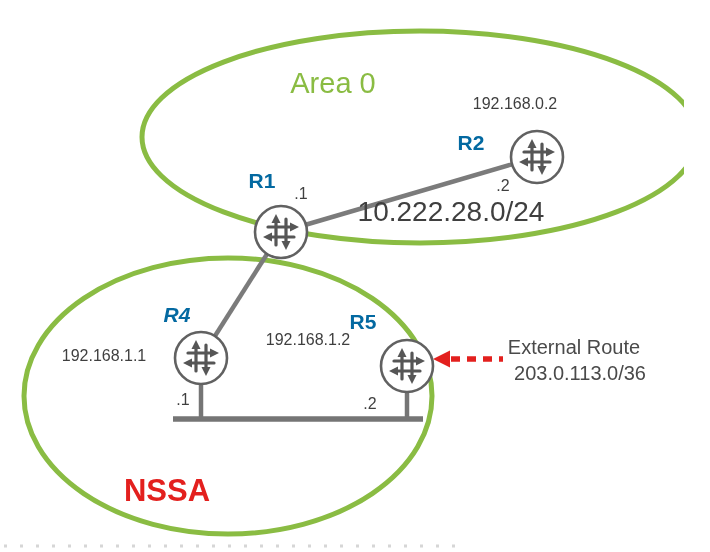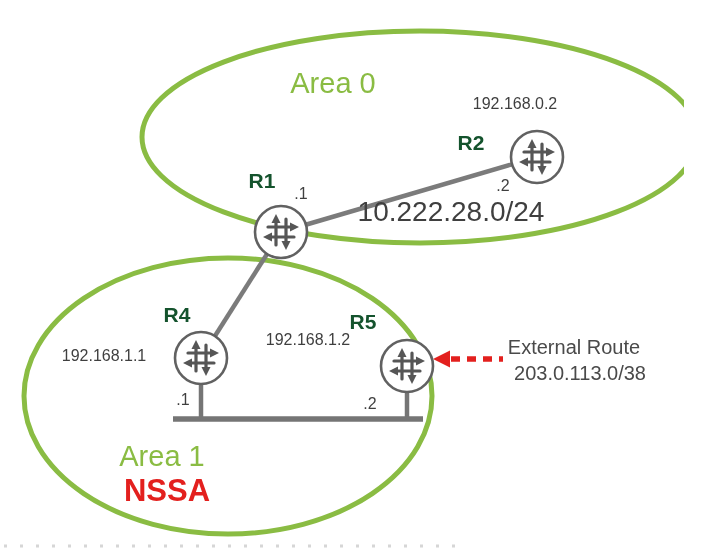--- a/index.html
+++ b/index.html
@@ -12,21 +12,21 @@
   }
   #shapes{position:absolute;left:0;top:0;}
   .label{
     position:absolute;
     transform:translate(-50%,-50%);
     white-space:nowrap;
     color:#3f3f3f;
     font-size:16px;
     line-height:1.1;
   }
-  .router-name{font-weight:bold;color:#14532d;font-size:21px;}
+  .router-name{font-weight:bold;color:#0369a1;font-size:21px;}
   .subnet{font-size:28px;}
   .area-label{color:#8abc43;font-size:29px;}
   .nssa-label{color:#e3201e;font-size:31px;font-weight:bold;}
   .ext-label{font-size:20px;color:#4a4a4a;}
 </style>
 </head>
 <body>
 
 <div id="stage">
 
@@ -71,25 +71,24 @@
   </svg>
 
   <div class="label area-label" style="left:333px;top:84px;">Area 0</div>
   <div class="label" style="left:515px;top:104px;">192.168.0.2</div>
   <div class="label router-name" style="left:471px;top:143px;">R2</div>
   <div class="label router-name" style="left:262px;top:181px;">R1</div>
   <div class="label" style="left:301px;top:194px;">.1</div>
   <div class="label" style="left:503px;top:186px;">.2</div>
   <div class="label subnet" style="left:451px;top:212px;">10.222.28.0/24</div>
 
-  <div class="label router-name" style="left:177px;top:315px;">R4</div>
+  <div class="label router-name" style="left:177px;top:315px;font-style:italic;">R4</div>
   <div class="label router-name" style="left:363px;top:322px;text-align:right;">R5</div>
   <div class="label" style="left:104px;top:356px;">192.168.1.1</div>
   <div class="label" style="left:308px;top:340px;">192.168.1.2</div>
   <div class="label" style="left:183px;top:400px;">.1</div>
   <div class="label" style="left:370px;top:404px;">.2</div>
-  <div class="label area-label" style="left:162px;top:457px;">Area 1</div>
   <div class="label nssa-label" style="left:167px;top:491px;">NSSA</div>
 
   <div class="label ext-label" style="left:574px;top:347px;">External Route</div>
-  <div class="label ext-label" style="left:580px;top:373px;">203.0.113.0/38</div>
+  <div class="label ext-label" style="left:580px;top:373px;">203.0.113.0/36</div>
 
 </div>
 
 </body></html>

